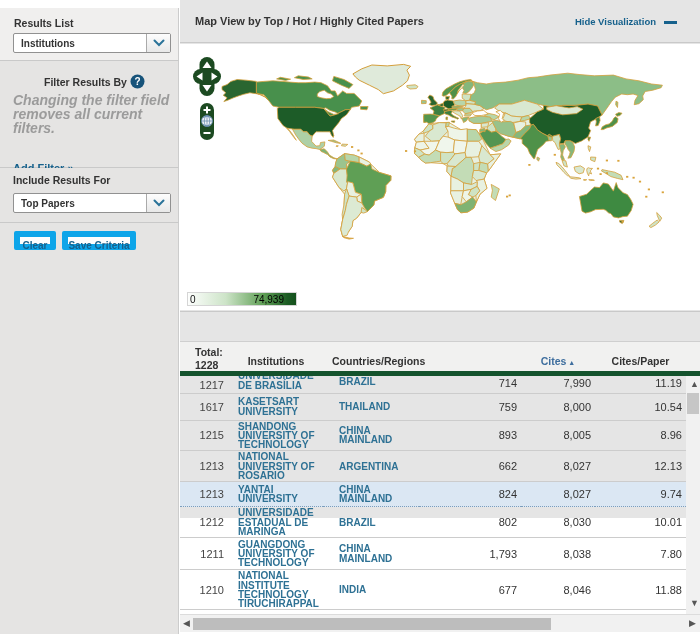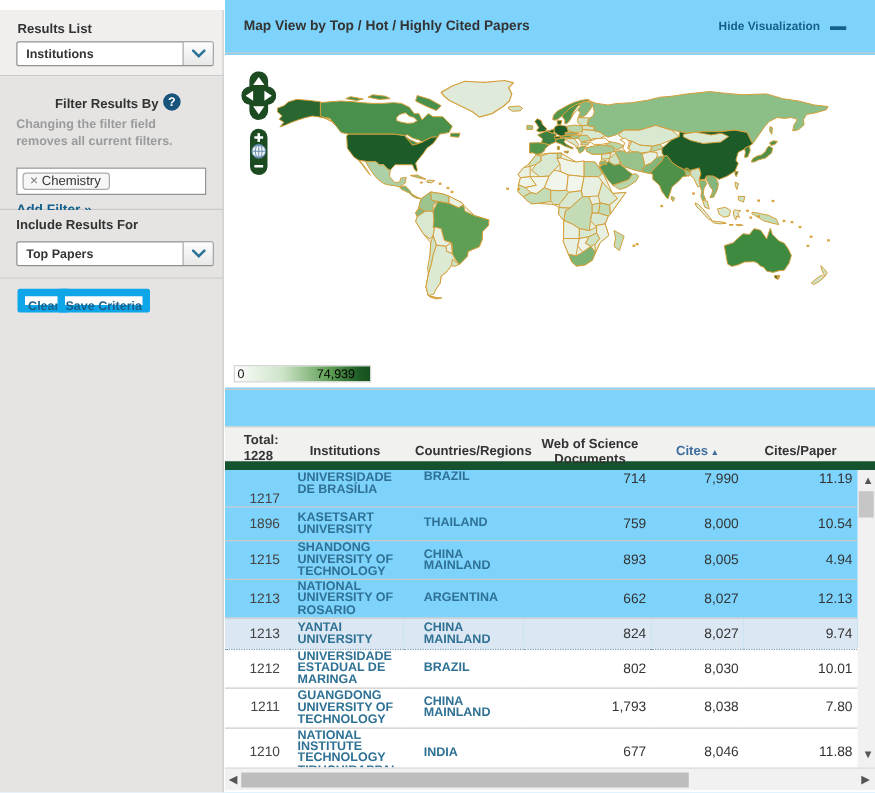--- a/index.html
+++ b/index.html
@@ -9,35 +9,35 @@
 #side .panel { position:absolute; left:0; width:179px; background:#e5e4e3; border-right:1px solid #cccccc; }
 .sect { border-bottom:1px solid #c9c9c9; }
 .lbl { font-size:10.5px; font-weight:bold; color:#333; }
 .ddl { position:absolute; left:13px; width:158px; height:20px; background:#fff; border:1px solid #919191; border-radius:2px; }
 .ddl .txt { position:absolute; left:7px; top:4px; font-size:10px; font-weight:bold; color:#333; }
 .ddl .arr { position:absolute; right:0; top:0; width:24px; height:18px; border-left:1px solid #aaa; background:linear-gradient(#fdfdfd,#e8e8e8); }
 .ddl .arr svg { position:absolute; left:6px; top:5px; }
 .blue { color:#16618c; }
 .btn { position:absolute; top:0; height:19px; background:#fdfdfd; border:6px solid #0ea5e9; border-radius:2px; font-size:10px; font-weight:bold; color:#16618c; text-align:center; }
 
-#main { position:absolute; left:180px; top:0; width:520px; height:518px; background:#7dd3fc; }
+#main { position:absolute; left:180px; top:0; width:520px; height:518px; background:#e5e5e5; }
 #hdr { position:absolute; left:0; top:0; width:520px; height:43px; border-bottom:1px solid #c9c9c9; }
 #hdr .t { position:absolute; left:15px; top:15px; font-size:11px; font-weight:bold; color:#333; }
 #hdr .h { position:absolute; right:44px; top:15.5px; font-size:9.5px; font-weight:bold; color:#16618c; }
 #hdr .dash { position:absolute; right:23px; top:20.5px; width:13px; height:3px; background:#16618c; }
 #mapzone { position:absolute; left:0; top:44px; width:520px; height:266px; background:#fff; }
 #legend { position:absolute; left:7px; top:248px; width:110px; height:14px; background:linear-gradient(90deg,#fdfefd,#cde4c8 35%,#5f9f55 70%,#1c5c24 92%,#15511d); border:1px solid #d5d5d5; }
 #legend .l0 { position:absolute; left:2px; top:1px; font-size:10px; color:#111; }
 #legend .l1 { position:absolute; right:12px; top:1px; font-size:10px; color:#000; }
 
 #report { position:absolute; left:0; top:311px; width:520px; height:323px; border-top:1px solid #c9c9c9; }
 #rvhdr { position:absolute; left:0; top:0; width:520px; height:27px; }
 #rvhdr .t { position:absolute; left:15px; top:10px; font-size:11px; font-weight:bold; color:#333; }
 #rvhdr .c { position:absolute; right:13px; top:10px; font-size:10.5px; font-weight:bold; color:#16618c; }
-#thead { position:absolute; left:0; top:29px; width:520px; height:35px; background:#f1f1f0; border-top:1px solid #cfcfcf; border-bottom:7px solid #14532d; font-size:10.5px; font-weight:bold; color:#333; }
+#thead { position:absolute; left:0; top:29px; width:520px; height:35px; background:#f1f1f0; border-top:1px solid #cfcfcf; border-bottom:5px solid #14532d; font-size:10.5px; font-weight:bold; color:#333; }
 #thead div { position:absolute; text-align:center; line-height:12px; }
 #tbody { position:absolute; left:0; top:64px; width:506px; height:238px; overflow:hidden; }
 table.grid { border-collapse:collapse; width:506px; table-layout:fixed; }
 table.grid td { border-bottom:1px solid #ccc; vertical-align:middle; }
 td.rk { width:52px; text-align:right; padding-right:8px; font-size:11px; color:#444; }
 td.inst { width:91px; font-size:10px; font-weight:bold; color:#2e7194; line-height:9.3px; padding:1px 0 1px 6px; letter-spacing:0; }
 td.ctry { width:96px; font-size:10px; font-weight:bold; color:#2e7194; line-height:9.3px; padding-left:16px; }
 td.n1 { width:102px; text-align:right; padding-right:4px; font-size:11px; color:#333; }
 td.n2 { width:74px; text-align:right; padding-right:4px; font-size:11px; color:#333; }
 td.n3 { width:91px; text-align:right; padding-right:4px; font-size:11px; color:#333; }
@@ -239,52 +239,51 @@
    <div id="legend">
           <div class="l0">0</div>
           <div class="l1">74,939</div>
         </div>
   </div>
   <div id="report">
    <div id="thead">
      <div style="left:15px;top:4px;text-align:left;line-height:12.5px;">Total:<br>1228</div>
      <div style="left:50px;width:92px;top:13px;">Institutions</div>
      <div style="left:152px;width:92px;top:13px;">Countries/Regions</div>
-     <div style="left:241px;width:102px;top:7px;">Web of Science<br>Documents</div>
      <div style="left:341px;width:74px;top:13px;color:#3e6e9e;">Cites<span style="font-size:7px;">&nbsp;▲</span></div>
      <div style="left:415px;width:91px;top:13px;">Cites/Paper</div>
    </div>
    <div id="tbody">
     <table class="grid">
      <tbody>
               <tr style="height:17px;">
-                <td class="rk" style="vertical-align:top;padding-top:17px;">1217</td>
+                <td class="rk" style="vertical-align:top;padding-top:3px;">1217</td>
                 <td class="inst" style="padding-top:0;">
                   <div style="margin-top:-6px;">UNIVERSIDADE<br>DE BRASÍLIA</div>
                 </td>
                 <td class="ctry" style="vertical-align:top;padding-top:1px;">BRAZIL</td>
                 <td class="n1" style="vertical-align:top;padding-top:1px;">714</td>
                 <td class="n2" style="vertical-align:top;padding-top:1px;">7,990</td>
                 <td class="n3" style="vertical-align:top;padding-top:1px;">11.19</td>
               </tr>
      <tr style="height:27px;">
-                <td class="rk">1896</td>
+                <td class="rk">1617</td>
                 <td class="inst">KASETSART<br>UNIVERSITY</td>
                 <td class="ctry">THAILAND</td>
                 <td class="n1">759</td>
                 <td class="n2">8,000</td>
                 <td class="n3">10.54</td>
               </tr>
      <tr style="height:30px;">
                 <td class="rk">1215</td>
                 <td class="inst">SHANDONG<br>UNIVERSITY OF<br>TECHNOLOGY</td>
                 <td class="ctry">CHINA<br>MAINLAND</td>
                 <td class="n1">893</td>
                 <td class="n2">8,005</td>
-                <td class="n3">4.94</td>
+                <td class="n3">8.96</td>
               </tr>
      <tr style="height:31px;">
                 <td class="rk">1213</td>
                 <td class="inst">NATIONAL<br>UNIVERSITY OF<br>ROSARIO</td>
                 <td class="ctry">ARGENTINA</td>
                 <td class="n1">662</td>
                 <td class="n2">8,027</td>
                 <td class="n3">12.13</td>
               </tr>
      <tr style="height:25px;" class="hl">
@@ -348,35 +347,32 @@
           </svg>
         </div>
       </div>
   <div class="panel sect" style="top:61px; height:107px;">
     <div class="lbl" style="position:absolute;left:13px;top:13px;padding-left:31px;">Filter Results By
       <svg width="15" height="15" viewBox="0 0 15 15" style="vertical-align:-3px;">
             <circle cx="7.5" cy="7.5" r="7" fill="#17537a"></circle>
             <text x="7.5" y="11" font-size="10" font-weight="bold" fill="#fff" text-anchor="middle">?</text>
           </svg>
     </div>
-    <div style="position:absolute;left:13px;top:32px;font-size:10px;font-weight:bold;color:#9b9b9b;line-height:14px;">Changing the filter field<br>removes all current filters.</div>
+    <div style="position:absolute;left:13px;top:32px;font-size:14px;font-weight:bold;font-style:italic;color:#9b9b9b;line-height:14px;">Changing the filter field<br>removes all current filters.</div>
     <div class="blue" style="position:absolute;left:13px;top:61px;font-size:11px;font-weight:bold;margin-top:40px;">Add Filter »</div>
-    <div style="position:absolute;left:13px;top:73px;width:152px;height:22px;background:#fff;border:1px solid #949494;">
-      <div style="position:absolute;left:4px;top:3px;height:14px;padding:0 6px 0 5px;background:#f6f6f6;border:1px solid #aaa;border-radius:3px;font-size:10.5px;color:#333;line-height:13px;"><span style="color:#777;font-size:11px;">×</span> Chemistry</div>
-    </div>
   </div>
   <div class="panel sect" style="top:168px; height:55px;">
     <div class="lbl" style="position:absolute;left:13px;top:6px;">Include Results For</div>
   </div>
   <div class="ddl" style="top:193px;">
         <div class="txt">Top Papers</div>
         <div class="arr">
           <svg width="12" height="8" viewBox="0 0 12 8">
             <path d="M1.5 1.5 L6 6 L10.5 1.5" fill="none" stroke="#2b7399" stroke-width="2" stroke-linecap="round"></path>
           </svg>
         </div>
       </div>
   <div class="panel" style="top:223px; height:411px;">
     <div class="btn" style="position:absolute;left:14px;top:8px;width:42px;line-height:17px;">Clear</div>
-    <div class="btn" style="position:absolute;left:46px;top:8px;width:74px;line-height:17px;">Save Criteria</div>
+    <div class="btn" style="position:absolute;left:62px;top:8px;width:74px;line-height:17px;">Save Criteria</div>
   </div>
  </div>
 </div>
 
 </body></html>

